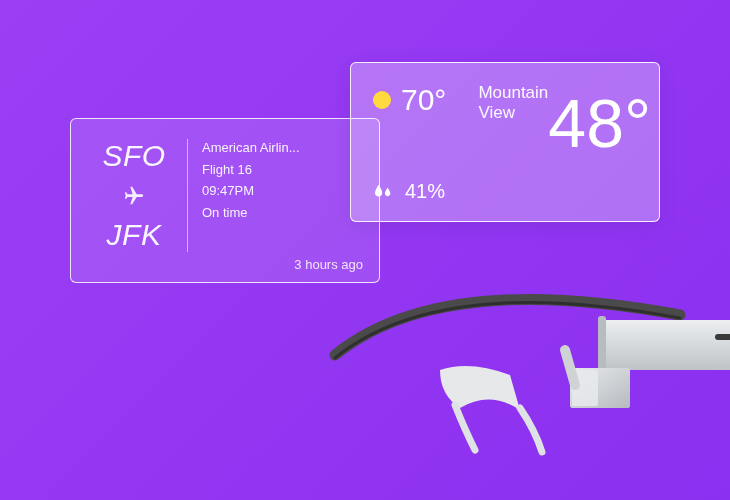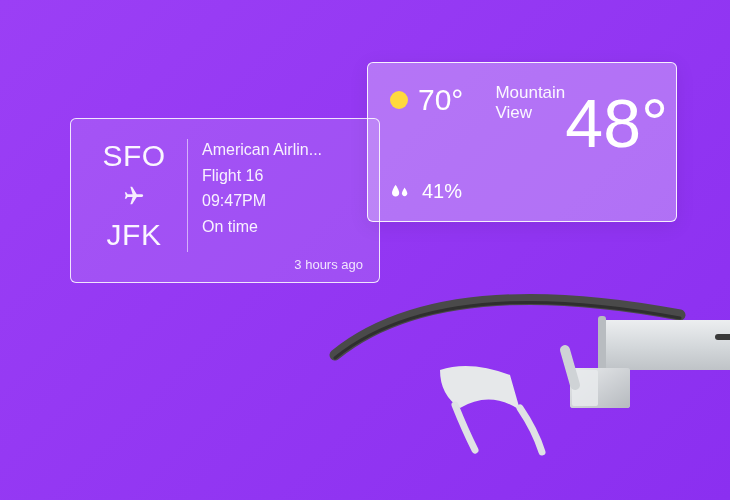--- a/index.html
+++ b/index.html
@@ -35,37 +35,38 @@
     flex-direction: column;
     align-items: center;
     justify-content: space-between;
     padding: 2px 0;
   }
   .airport-code {
     font-size: 30px;
     font-weight: 300;
     letter-spacing: 0.5px;
     color: rgba(255,255,255,0.95);
+    font-style: italic;
   }
   .plane-icon {
     width: 22px;
     height: 22px;
     margin: 2px 0;
   }
   .flight-divider {
     width: 1px;
     background: rgba(255,255,255,0.55);
     margin: 2px 14px 2px 10px;
   }
   .flight-right {
     flex: 1;
     display: flex;
     flex-direction: column;
     gap: 4px;
-    font-size: 16px;
+    font-size: 13px;
     color: rgba(255,255,255,0.92);
     padding-top: 2px;
   }
   .flight-right div { line-height: 1.35; }
   .timestamp {
     position: absolute;
     right: 16px;
     bottom: 10px;
     font-size: 13px;
     color: rgba(255,255,255,0.85);
@@ -78,21 +79,20 @@
     left: 350px;
     top: 62px;
     width: 310px;
     height: 160px;
     background: rgba(255,255,255,0.30);
     border: 1.5px solid rgba(255,255,255,0.9);
     border-radius: 6px;
     display: flex;
     padding: 20px 20px 18px 22px;
     box-shadow: 0 4px 20px rgba(0,0,0,0.08);
-    margin-left: 17px;
   }
   .weather-left {
     width: 120px;
     display: flex;
     flex-direction: column;
     justify-content: space-between;
   }
   .weather-row {
     display: flex;
     align-items: center;

